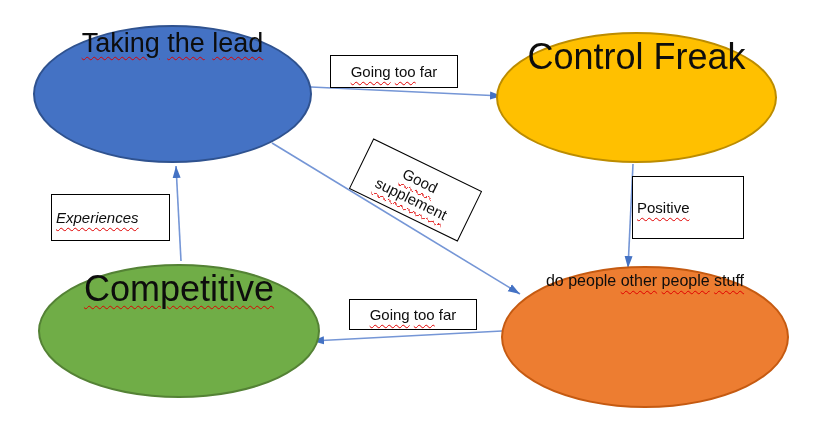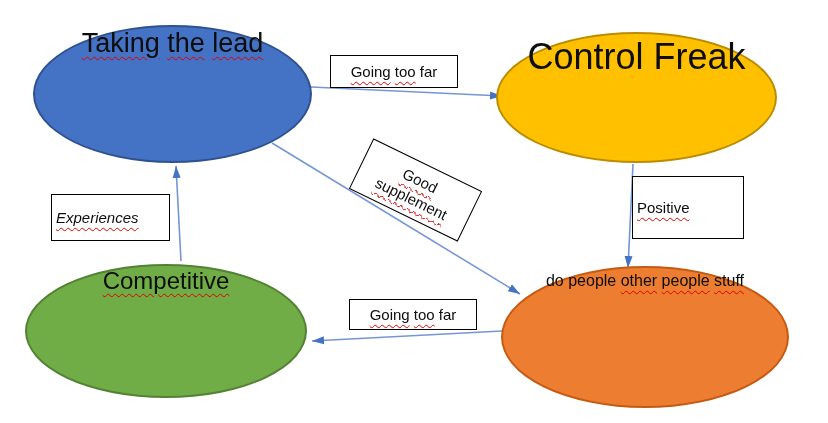--- a/index.html
+++ b/index.html
@@ -32,22 +32,22 @@
     align-items: center;
     text-align: center;
     border: 2.5px solid;
     box-sizing: border-box;
     line-height: 1.25;
   }
   #node-blue   { left: 33px;  top: 25px;  width: 279px; height: 138px;
                  background: var(--blue-fill);   border-color: var(--blue-border);   font-size: 27px; }
   #node-yellow { left: 496px; top: 32px;  width: 281px; height: 131px;
                  background: var(--yellow-fill); border-color: var(--yellow-border); font-size: 36px; }
-  #node-green  { left: 25px;  top: 264px; width: 282px; height: 134px;
-                 background: var(--green-fill);  border-color: var(--green-border);  font-size: 24px; }
+  #node-green  { left: 38px;  top: 264px; width: 282px; height: 134px;
+                 background: var(--green-fill);  border-color: var(--green-border);  font-size: 36px; }
   #node-orange { left: 501px; top: 266px; width: 288px; height: 142px;
                  background: var(--orange-fill); border-color: var(--orange-border); font-size: 16px;
                  line-height: 25px; }
   .ebox {
     position: absolute;
     background: #ffffff;
     border: 1.5px solid var(--box-border, #000);
     box-sizing: border-box;
     font-size: 15px;
     display: flex;

